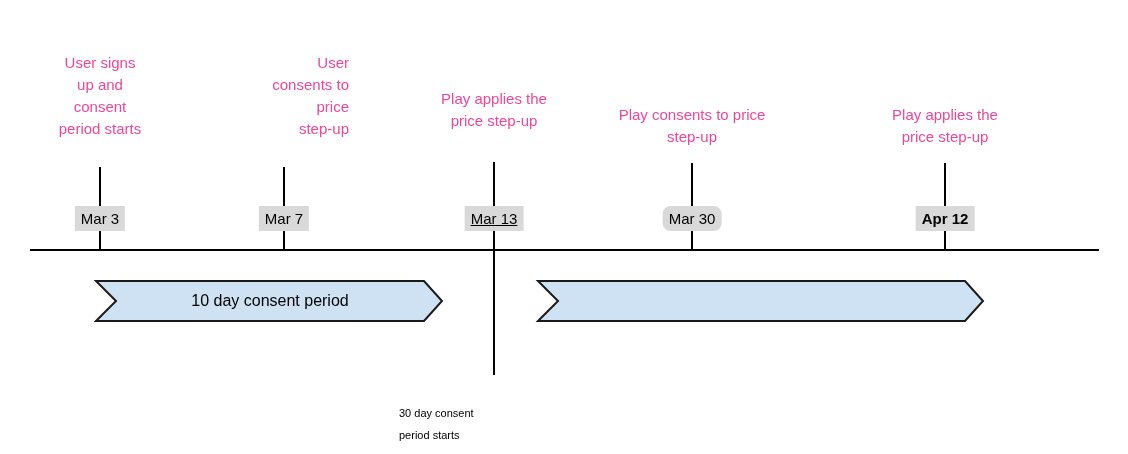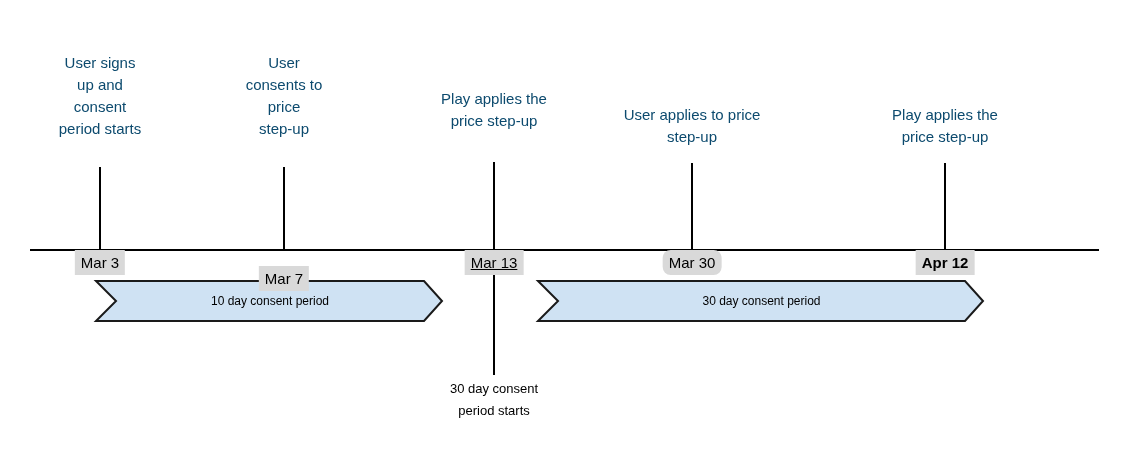--- a/index.html
+++ b/index.html
@@ -21,49 +21,49 @@
     top: 0;
     width: 1128px;
     height: 454px;
   }
   .event-label {
     position: absolute;
     transform: translateX(-50%);
     text-align: center;
     font-size: 15px;
     line-height: 22px;
-    color: #0c4a6e;
+    color: #ec4899;
     white-space: pre-line;
   }
   .date-badge {
     position: absolute;
     transform: translateX(-50%);
     font-size: 15px;
     line-height: 19px;
     color: #000000;
     background: #d9d9d9;
     padding: 3px 6px;
     white-space: nowrap;
-    margin-top: 44px;
   }
   .banner-label {
     position: absolute;
     transform: translate(-50%, -50%);
-    font-size: 12px;
+    font-size: 16px;
     color: #000000;
     white-space: nowrap;
   }
   .footnote {
     position: absolute;
     transform: translateX(-50%);
-    text-align: center;
-    font-size: 13px;
+    text-align: left;
+    font-size: 11px;
     line-height: 22px;
     color: #000000;
     white-space: pre-line;
+    margin-top: 24px;
   }
 </style>
 </head>
 <body>
 
 <div id="stage">
   <svg id="lines-layer" xmlns="http://www.w3.org/2000/svg">
       <line x1="30" y1="250" x2="1099" y2="250" stroke="#000000" stroke-width="2"></line>
       <line x1="100" y1="167" x2="100" y2="250" stroke="#000000" stroke-width="2"></line>
       <line x1="284" y1="167" x2="284" y2="250" stroke="#000000" stroke-width="2"></line>
@@ -71,31 +71,30 @@
       <line x1="692" y1="163" x2="692" y2="250" stroke="#000000" stroke-width="2"></line>
       <line x1="945" y1="163" x2="945" y2="250" stroke="#000000" stroke-width="2"></line>
       <polygon points="96,281 424,281 442,301 424,321 96,321 116,301" fill="#cfe2f3" stroke="#1a1a1a" stroke-width="2" stroke-linejoin="miter"></polygon>
       <polygon points="538,281 965,281 983,301 965,321 538,321 558,301" fill="#cfe2f3" stroke="#1a1a1a" stroke-width="2" stroke-linejoin="miter"></polygon>
     </svg>
 <div class="event-label" style="left: 100px; top: 52px; width: 130px;">User signs
 up and
 consent
 period starts</div>
     <div class="date-badge" style="left: 100px; top: 206px;">Mar 3</div>
-    <div class="event-label" style="left: 284px; top: 52px; width: 130px;">User
+    <div class="event-label" style="left: 284px; top: 52px; width: 130px; text-align: right;">User
 consents to
 price
 step-up</div>
-    <div class="date-badge" style="left: 284px; top: 222px;">Mar 7</div>
+    <div class="date-badge" style="left: 284px; top: 206px;">Mar 7</div>
     <div class="event-label" style="left: 494px; top: 88px; width: 170px;">Play applies the
 price step-up</div>
     <div class="date-badge" style="left: 494px; top: 206px; text-decoration: underline;">Mar 13</div>
-    <div class="event-label" style="left: 692px; top: 104px; width: 230px;">User applies to price
+    <div class="event-label" style="left: 692px; top: 104px; width: 230px;">Play consents to price
 step-up</div>
     <div class="date-badge" style="left: 692px; top: 206px; border-radius: 8px;">Mar 30</div>
     <div class="event-label" style="left: 945px; top: 104px; width: 170px;">Play applies the
 price step-up</div>
     <div class="date-badge" style="left: 945px; top: 206px; font-weight: bold;">Apr 12</div>
     <div class="banner-label" style="left: 270px; top: 301px;">10 day consent period</div>
-    <div class="banner-label" style="left: 761.5px; top: 301px;">30 day consent period</div>
     <div class="footnote" style="left: 494px; top: 378px; width: 190px;">30 day consent
 period starts</div>
   </div>
 
 </body></html>

